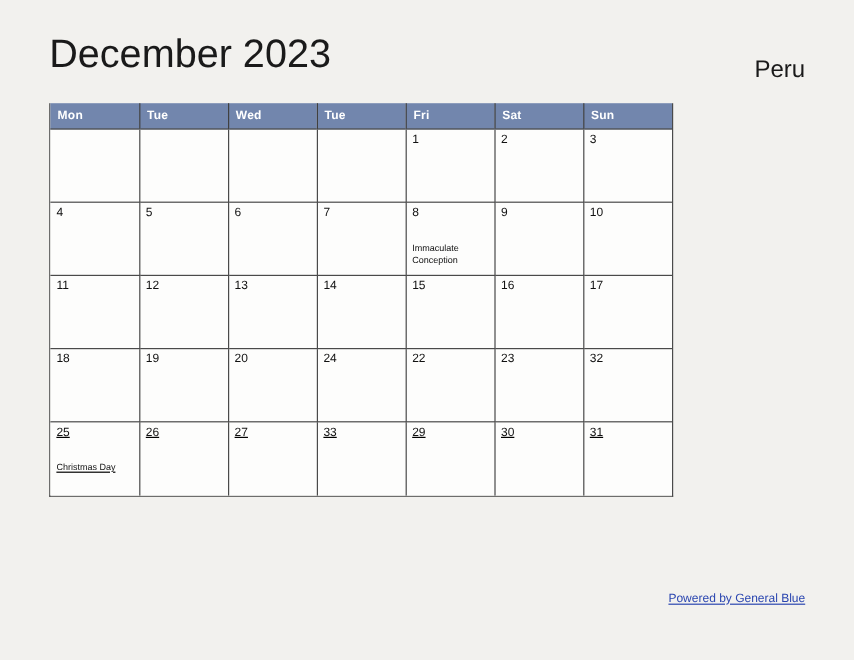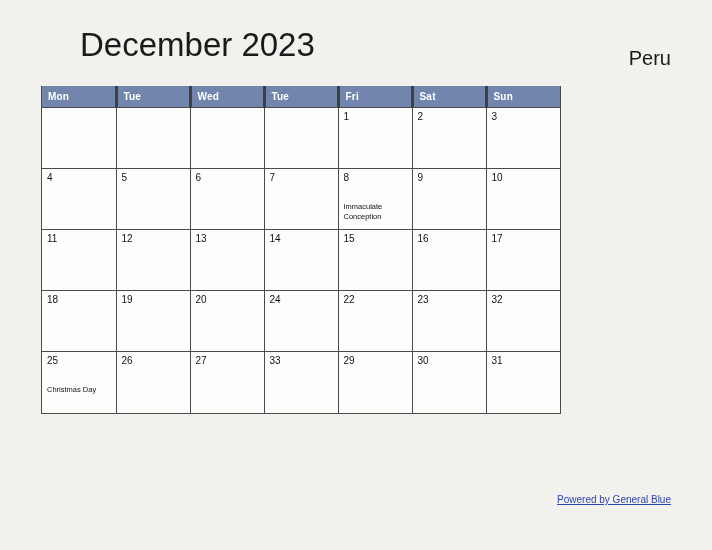--- a/index.html
+++ b/index.html
@@ -30,21 +30,20 @@
   .title {
     position: absolute;
     left: 0;
     top: 0;
     font-size: 33px;
     font-weight: normal;
     color: #1a1a1a;
     letter-spacing: 0px;
     line-height: 42px;
     white-space: nowrap;
-    margin-left: 39px;
   }
   .country {
     position: absolute;
     right: 0;
     top: 24px;
     font-size: 20px;
     color: #1a1a1a;
     line-height: 20px;
     white-space: nowrap;
   }
@@ -68,33 +67,34 @@
     color: #ffffff;
     font-size: 10px;
     font-weight: bold;
     text-align: left;
     padding: 4px 0 4px 6px;
     height: 13px;
     border: none;
     letter-spacing: 0.2px;
   }
   table.cal th.sep {
-    border-left: 3px solid #404040;
+    border-left: 1px solid #404040;
   }
   table.cal td {
     border: 1px solid #4a4a4a;
     border-bottom: 1px solid #4a4a4a;
     height: 61px;
     vertical-align: top;
     padding: 3px 4px 2px 5px;
     background: #fdfdfc;
     box-sizing: border-box;
   }
   table.cal tr:last-child td {
     border-bottom: none;
+    text-decoration: underline;
   }
   table.cal td.first {
     border-left: none;
   }
   table.cal td.last {
     border-right: none;
   }
   .daynum {
     font-size: 10px;
     color: #111111;

